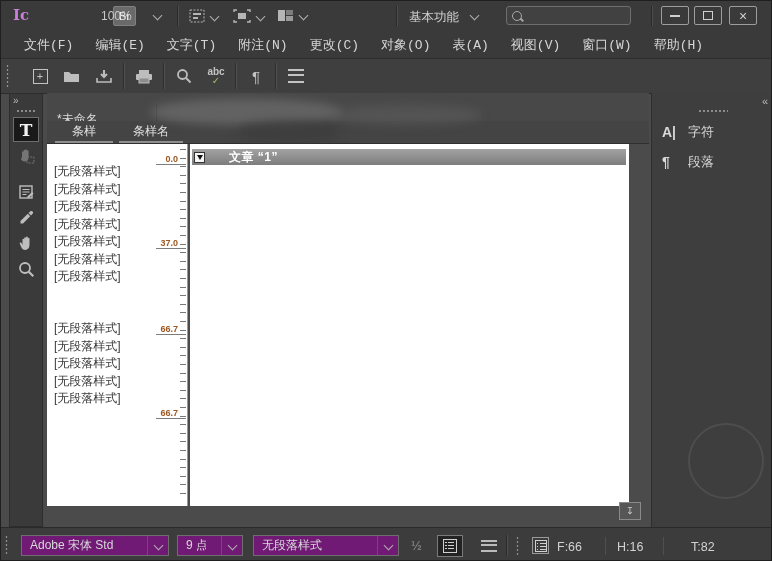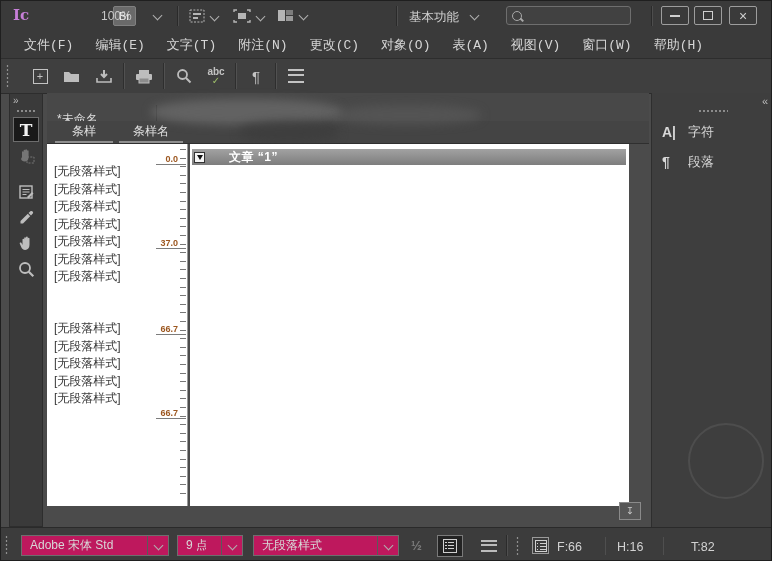--- a/index.html
+++ b/index.html
@@ -79,21 +79,21 @@
   .rightdock{position:absolute;left:650px;top:92px;width:122px;height:434px;background:#3e3e3e;border-left:1px solid #2e2e2e;box-sizing:border-box;}
   .rdhead{height:14px;position:relative;}
   .collapse{position:absolute;right:6px;top:2px;color:#bdbdbd;font-size:11px;letter-spacing:-1px;}
   .rditem{height:30px;display:flex;align-items:center;padding-left:10px;}
   .rdicon{width:26px;font-size:14px;font-weight:bold;color:#d8d8d8;}
   .rdlabel{font-size:13px;color:#d8d8d8;}
   .ring{position:absolute;left:36px;top:330px;width:72px;height:72px;border-radius:50%;
         border:2px solid rgba(230,230,230,0.09);}
   
   .statusbar{position:absolute;left:0;right:0;top:526px;height:35px;background:#3c3c3c;border-top:1px solid #2a2a2a;box-sizing:border-box;}
-  .sel{position:absolute;top:7px;height:21px;background:#be185d;border:1px solid #6e6e6e;display:flex;align-items:center;box-sizing:border-box;gap:15px;}
+  .sel{position:absolute;top:7px;height:21px;background:#701a75;border:1px solid #6e6e6e;display:flex;align-items:center;box-sizing:border-box;gap:15px;}
   .sel .txt{flex:1;padding-left:8px;font-size:12px;color:#d8d8d8;white-space:nowrap;overflow:hidden;}
   .sel .cbox{width:20px;align-self:stretch;border-left:1px solid #5a5a5a;display:flex;align-items:center;justify-content:center;}
   .halficon{position:absolute;left:410px;top:10px;color:#7a7a7a;font-size:13px;font-weight:bold;}
   .listbtn{position:absolute;left:436px;top:7px;width:26px;height:22px;background:#232323;border:1px solid #7a7a7a;
            display:flex;align-items:center;justify-content:center;box-sizing:border-box;}
   .listglyph{width:12px;height:12px;border:1px solid #d0d0d0;position:relative;}
   .listglyph::before{content:"";position:absolute;left:4px;top:2px;width:6px;height:7px;
         background:repeating-linear-gradient(to bottom,#d0d0d0 0 1px,transparent 1px 3px);}
   .listglyph::after{content:"";position:absolute;left:1px;top:2px;width:1.5px;height:7px;
         background:repeating-linear-gradient(to bottom,#d0d0d0 0 1px,transparent 1px 3px);}

